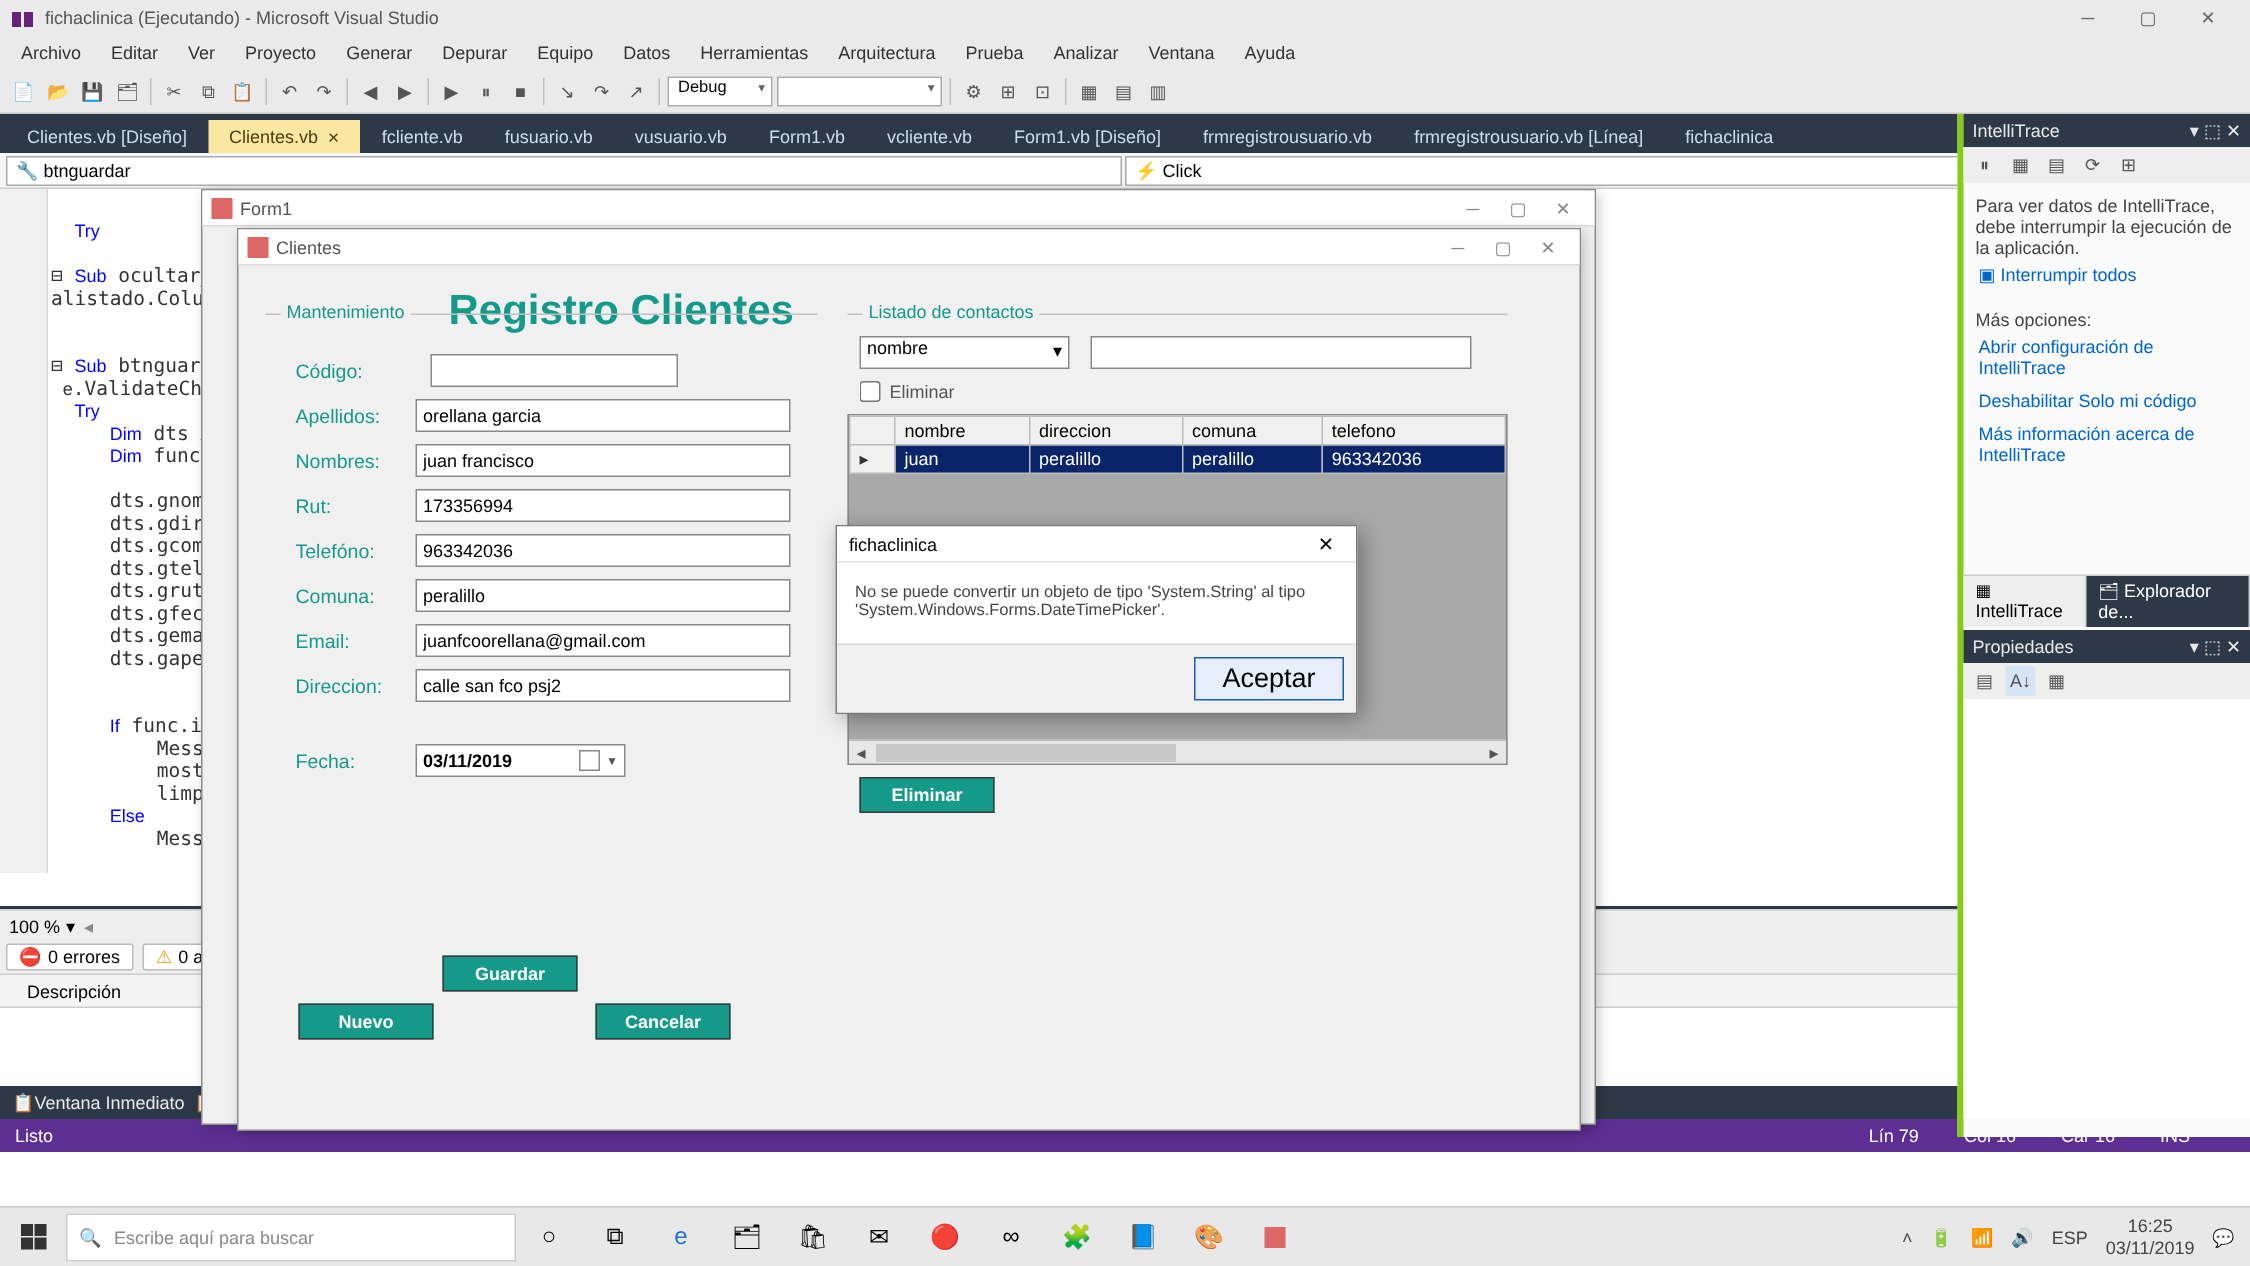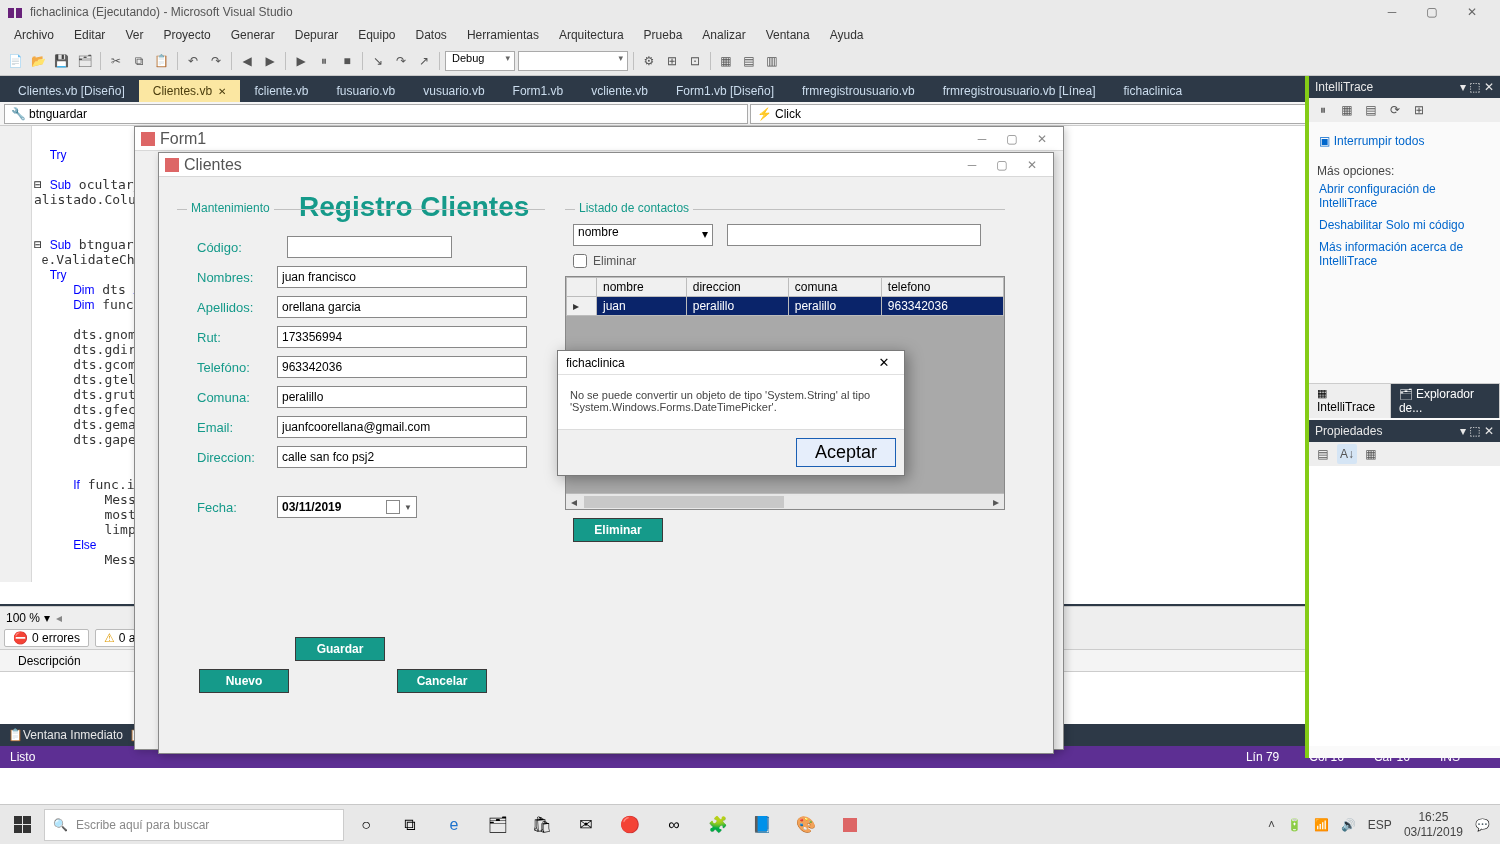--- a/index.html
+++ b/index.html
@@ -41,21 +41,21 @@
 .rp-tools{height:24px;background:#eee;display:flex;align-items:center;gap:4px;padding:0 4px}
 .rp-body{padding:8px;font-size:11px;color:#444}
 .rp-link{color:#0066cc;cursor:pointer;display:block;padding:4px 2px}
 .rp-tabs{display:flex;background:#eee;border-top:1px solid #ccc}
 .rp-tabs div{padding:3px 8px;font-size:11px;border-right:1px solid #ccc}
 .rp-tabs div.act{background:#2d3947;color:#fff}
 
 .win{position:absolute;background:#f0f0f0;border:1px solid #8a8a8a;box-shadow:2px 2px 8px rgba(0,0,0,.2)}
 .win .whdr{height:24px;background:#fff;display:flex;align-items:center;padding:0 6px;border-bottom:1px solid #d8d8d8}
 .win .whdr .wicon{width:14px;height:14px;margin-right:5px;background:#d66;display:inline-block}
-.win .whdr .wttl{flex:1;font-size:16px;color:#555}
+.win .whdr .wttl{flex:1;font-size:12px;color:#555}
 .win .whdr .wb{width:30px;text-align:center;color:#888;cursor:pointer}
 .clientes{left:158px;top:152px;width:896px;height:602px}
 .form1{left:134px;top:126px;width:930px;height:624px;background:#f0f0f0}
 .regtitle{color:#159a8a;font-weight:bold;font-size:28px;padding:14px 0 10px 140px}
 .panel{position:absolute;border-top:1px solid #c0c0c0}
 .panel .plbl{position:absolute;top:-9px;left:10px;background:#f0f0f0;padding:0 4px;color:#159a8a;font-size:12px}
 .pleft{left:18px;top:56px;width:368px;height:490px}
 .pright{left:406px;top:56px;width:440px;height:372px}
 .frow{display:flex;align-items:center;margin:8px 0}
 .flbl{width:100px;color:#159a8a;font-size:13px;padding-left:20px}
@@ -266,20 +266,21 @@
       <span style="margin-left:auto">▾ ⬚ ✕</span>
     </div>
   <div class="rp-tools">
     <div class="tb-btn">⏸</div>
     <div class="tb-btn">▦</div>
     <div class="tb-btn">▤</div>
     <div class="tb-btn">⟳</div>
     <div class="tb-btn">⊞</div>
   </div>
   <div class="rp-body">
+    <div>Para ver datos de IntelliTrace, debe interrumpir la ejecución de la aplicación.</div>
     <a class="rp-link">▣ <span>Interrumpir todos</span></a>
     <div style="margin-top:12px;font-weight:normal">Más opciones:</div>
     <a class="rp-link">Abrir configuración de IntelliTrace</a>
     <a class="rp-link">Deshabilitar Solo mi código</a>
     <a class="rp-link">Más información acerca de IntelliTrace</a>
   </div>
   <div class="rp-tabs" style="position:absolute;bottom:340px;left:0;right:0">
     <div>▦ <span>IntelliTrace</span></div>
     <div class="act">🗂 <span>Explorador de...</span></div>
   </div>
@@ -318,26 +319,26 @@
   <div class="regtitle">Registro Clientes</div>
 
   <div class="panel pleft">
     <div class="plbl">Mantenimiento</div>
     <div style="height:18px"></div>
     <div class="frow">
         <div class="flbl">Código:</div>
         <input class="finp" style="flex: 0 0 70px; margin-left: 10px;">
       </div>
     <div class="frow">
+        <div class="flbl">Apellidos:</div>
+        <input class="finp" value="orellana garcia" style="">
+      </div>
+    <div class="frow">
         <div class="flbl">Nombres:</div>
         <input class="finp" value="juan francisco" style="">
-      </div>
-    <div class="frow">
-        <div class="flbl">Apellidos:</div>
-        <input class="finp" value="orellana garcia" style="">
       </div>
     <div class="frow">
         <div class="flbl">Rut:</div>
         <input class="finp" value="173356994" style="">
       </div>
     <div class="frow">
         <div class="flbl">Telefóno:</div>
         <input class="finp" value="963342036" style="">
       </div>
     <div class="frow">

